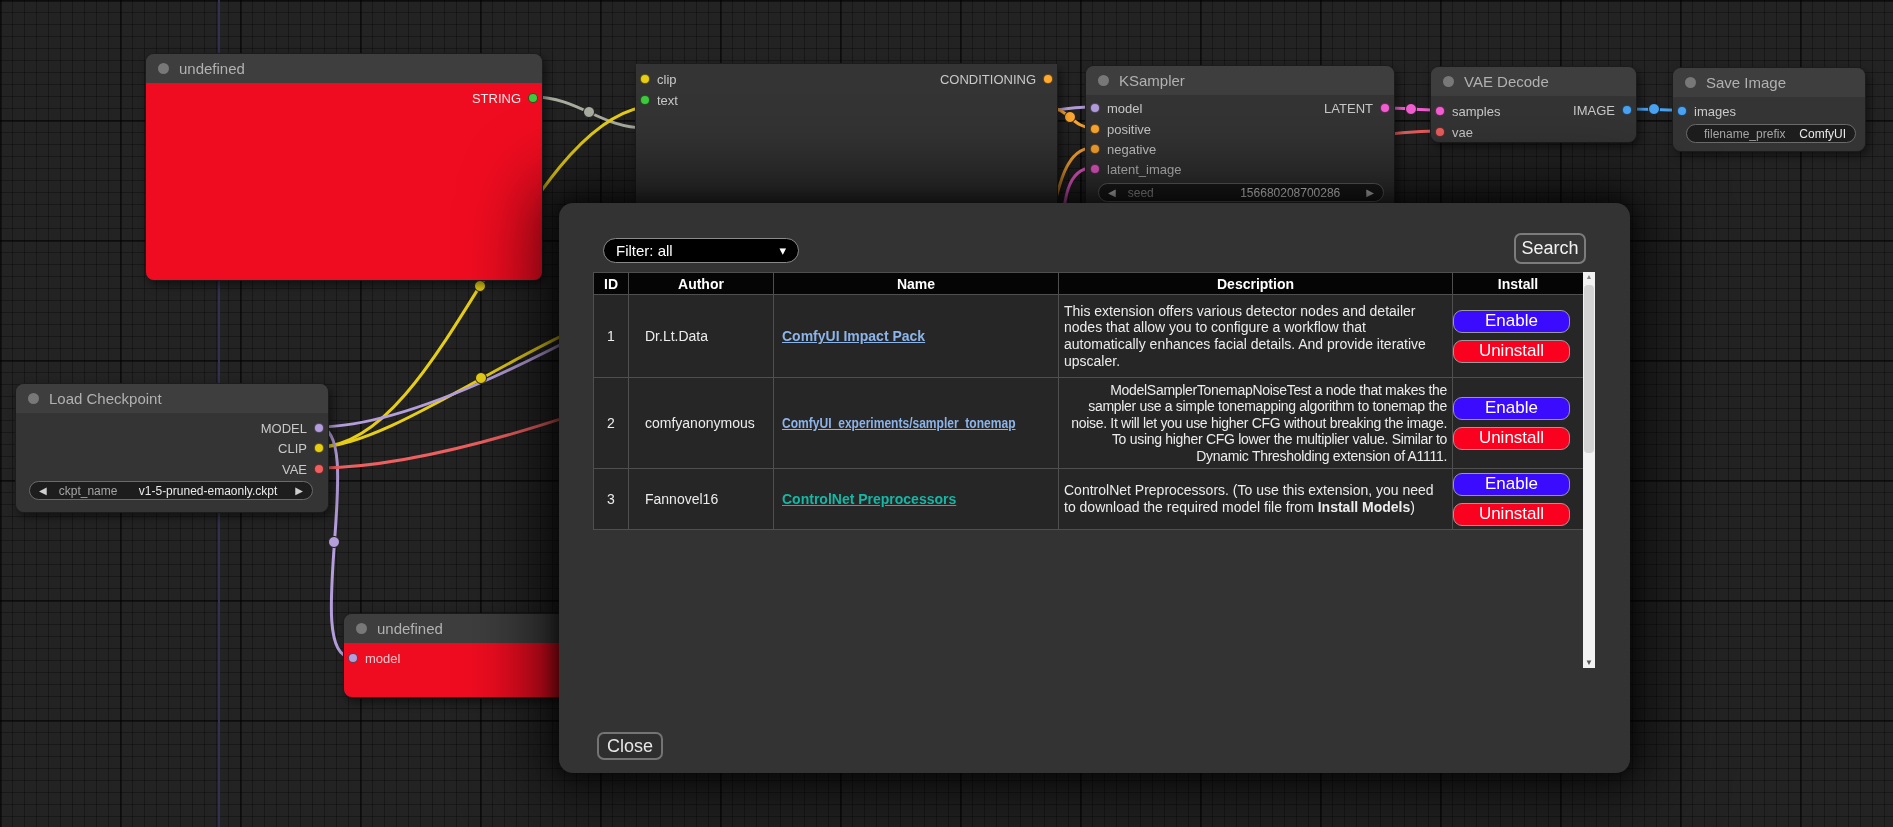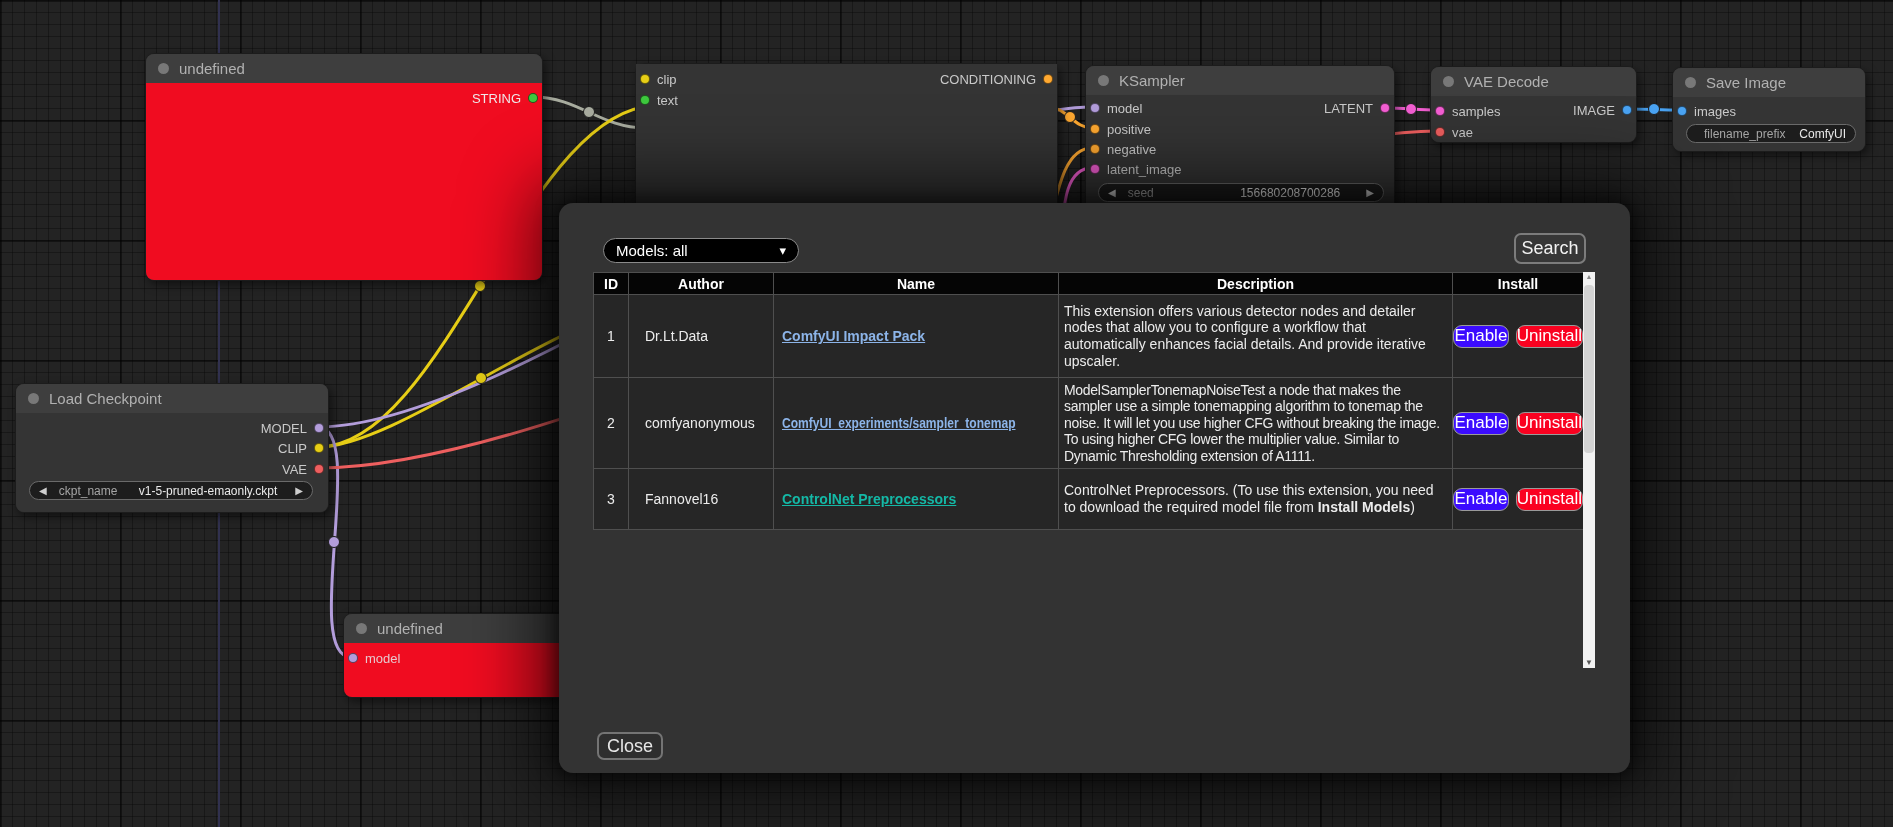--- a/index.html
+++ b/index.html
@@ -60,23 +60,23 @@
   table.ext th{ background:#050505; color:#fff; font-size:14px; font-weight:bold;
           height:22px; border:1px solid #4f4f4f; }
   table.ext td{ background:#262626; border:1px solid #4f4f4f; color:#ececec;
           font-size:14px; vertical-align:middle; }
   td.c-id{ text-align:center; }
   td.c-author{ padding-left:16px; }
   td.c-name{ padding-left:8px; }
   td.c-name a{ font-weight:bold; text-decoration:underline; }
   .cond{ display:inline-block; transform:scaleX(.86); transform-origin:0 50%; white-space:nowrap; }
   td.c-desc{ font-size:13.5px; line-height:16.6px; padding:2px 5px; vertical-align:top; color:#e9e9e9;}
-  td.c-desc.tight{ letter-spacing:-0.3px; }
+  td.c-desc.tight{ letter-spacing:-0.3px;text-align:right; }
   td.c-install{ }
-  .btn-col{ display:flex; flex-direction:row; align-items:flex-start; gap:7px; }
+  .btn-col{ display:flex; flex-direction:column; align-items:flex-start; gap:7px; }
   .pill-btn{ width:117px; height:23px; border:1px solid #9a9a9a; border-radius:9px;
           color:#fff; font-size:17px; line-height:20px; font-family:"Liberation Sans",sans-serif; cursor:pointer;}
   .vscroll{ position:absolute; right:0; top:0; width:12px; height:396px; background:#f2f2f2; }
   .vscroll .sb-up{ position:absolute; top:1px; left:0; width:12px; text-align:center; font-size:7px; color:#8a8a8a;}
   .vscroll .sb-down{ position:absolute; bottom:1px; left:0; width:12px; text-align:center; font-size:8px; color:#555;}
   .vscroll .sb-thumb{ position:absolute; top:13px; left:1px; width:10px; height:168px; background:#d3d3d3; border-radius:4px;}
   .close-btn{ position:absolute; left:38px; top:529px; width:66px; height:28px;
           background:#2e2e2e; border:2px solid #747474; border-radius:7px;
           color:#e6e6e6; font-size:18px; font-family:"Liberation Sans",sans-serif; cursor:pointer;}
 </style>
@@ -247,21 +247,21 @@
       <div class="slot in" style="top:8px">
         <span class="dot" style="background: rgb(179, 157, 219);"></span>
         <span class="slot-label on-red">model</span>
       </div>
     </div>
   </div>
 
   <div class="modal">
 
     <div class="filter-select">
-      <span>Models: all</span>
+      <span>Filter: all</span>
       <span class="chev">▾</span>
     </div>
 
     <button class="search-btn">Search</button>
 
     <div class="scrollwrap">
       <table class="ext">
         <colgroup>
           <col style="width:35px">
             <col style="width:145px">

